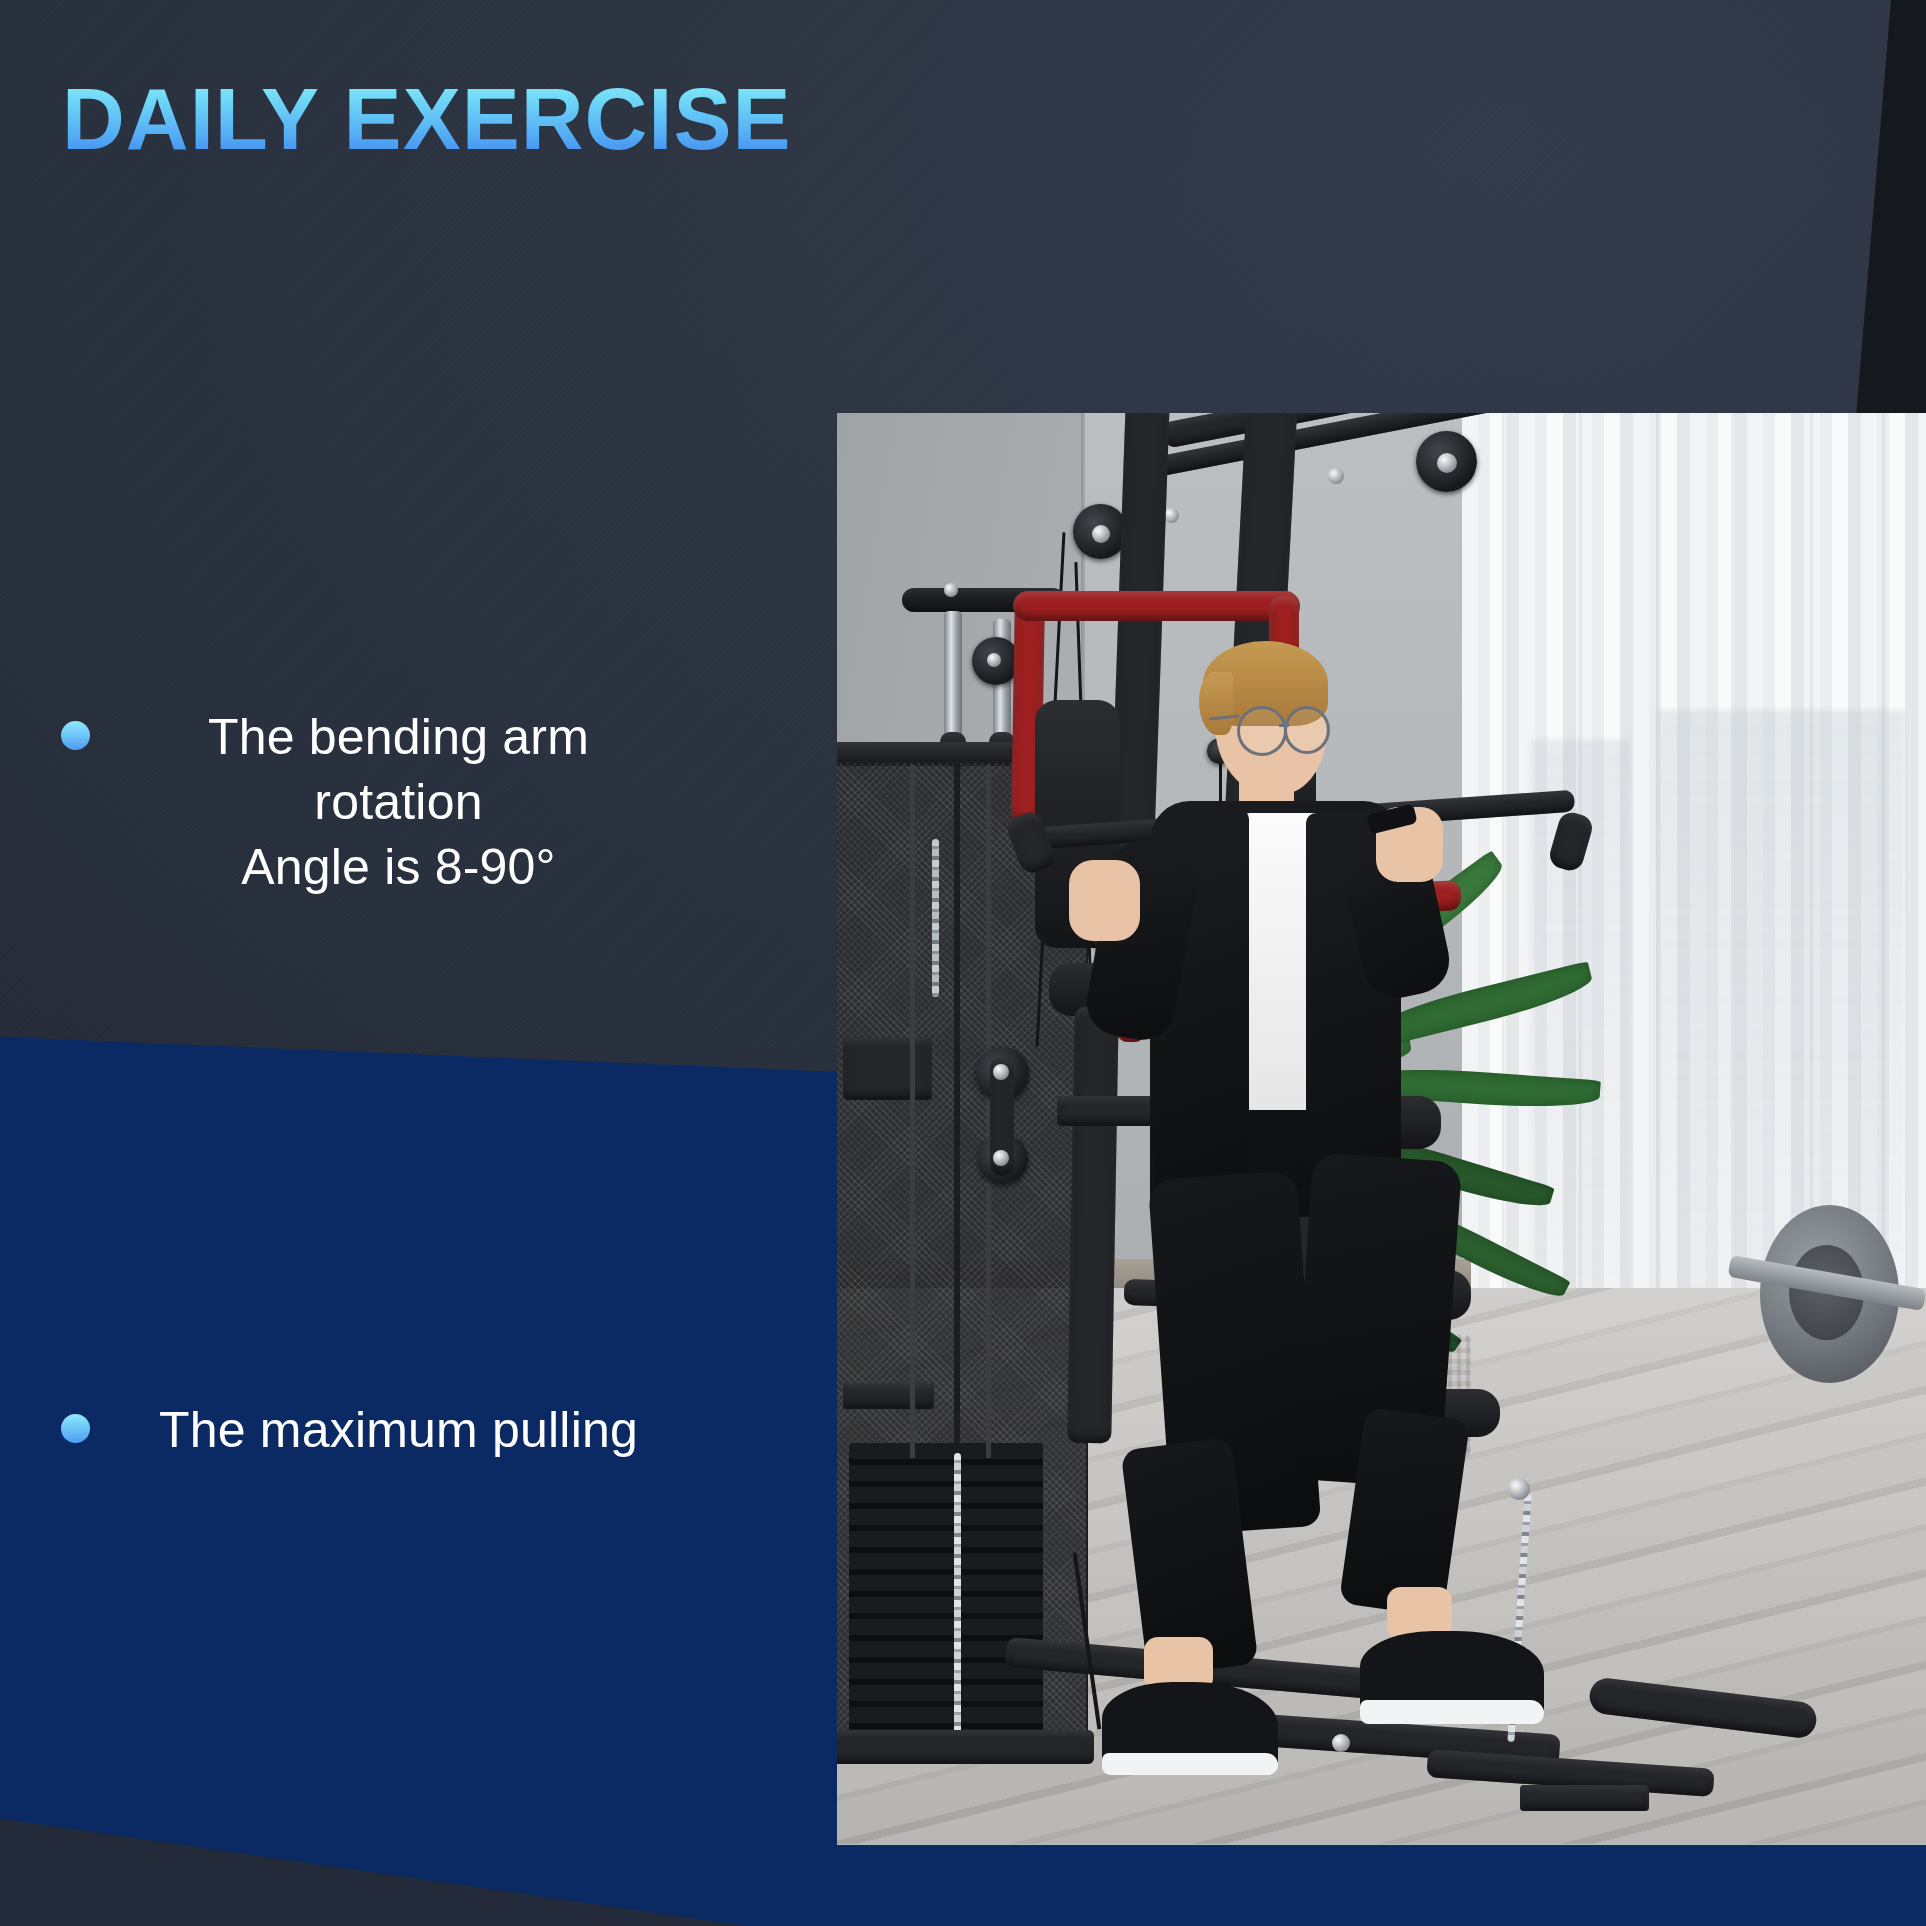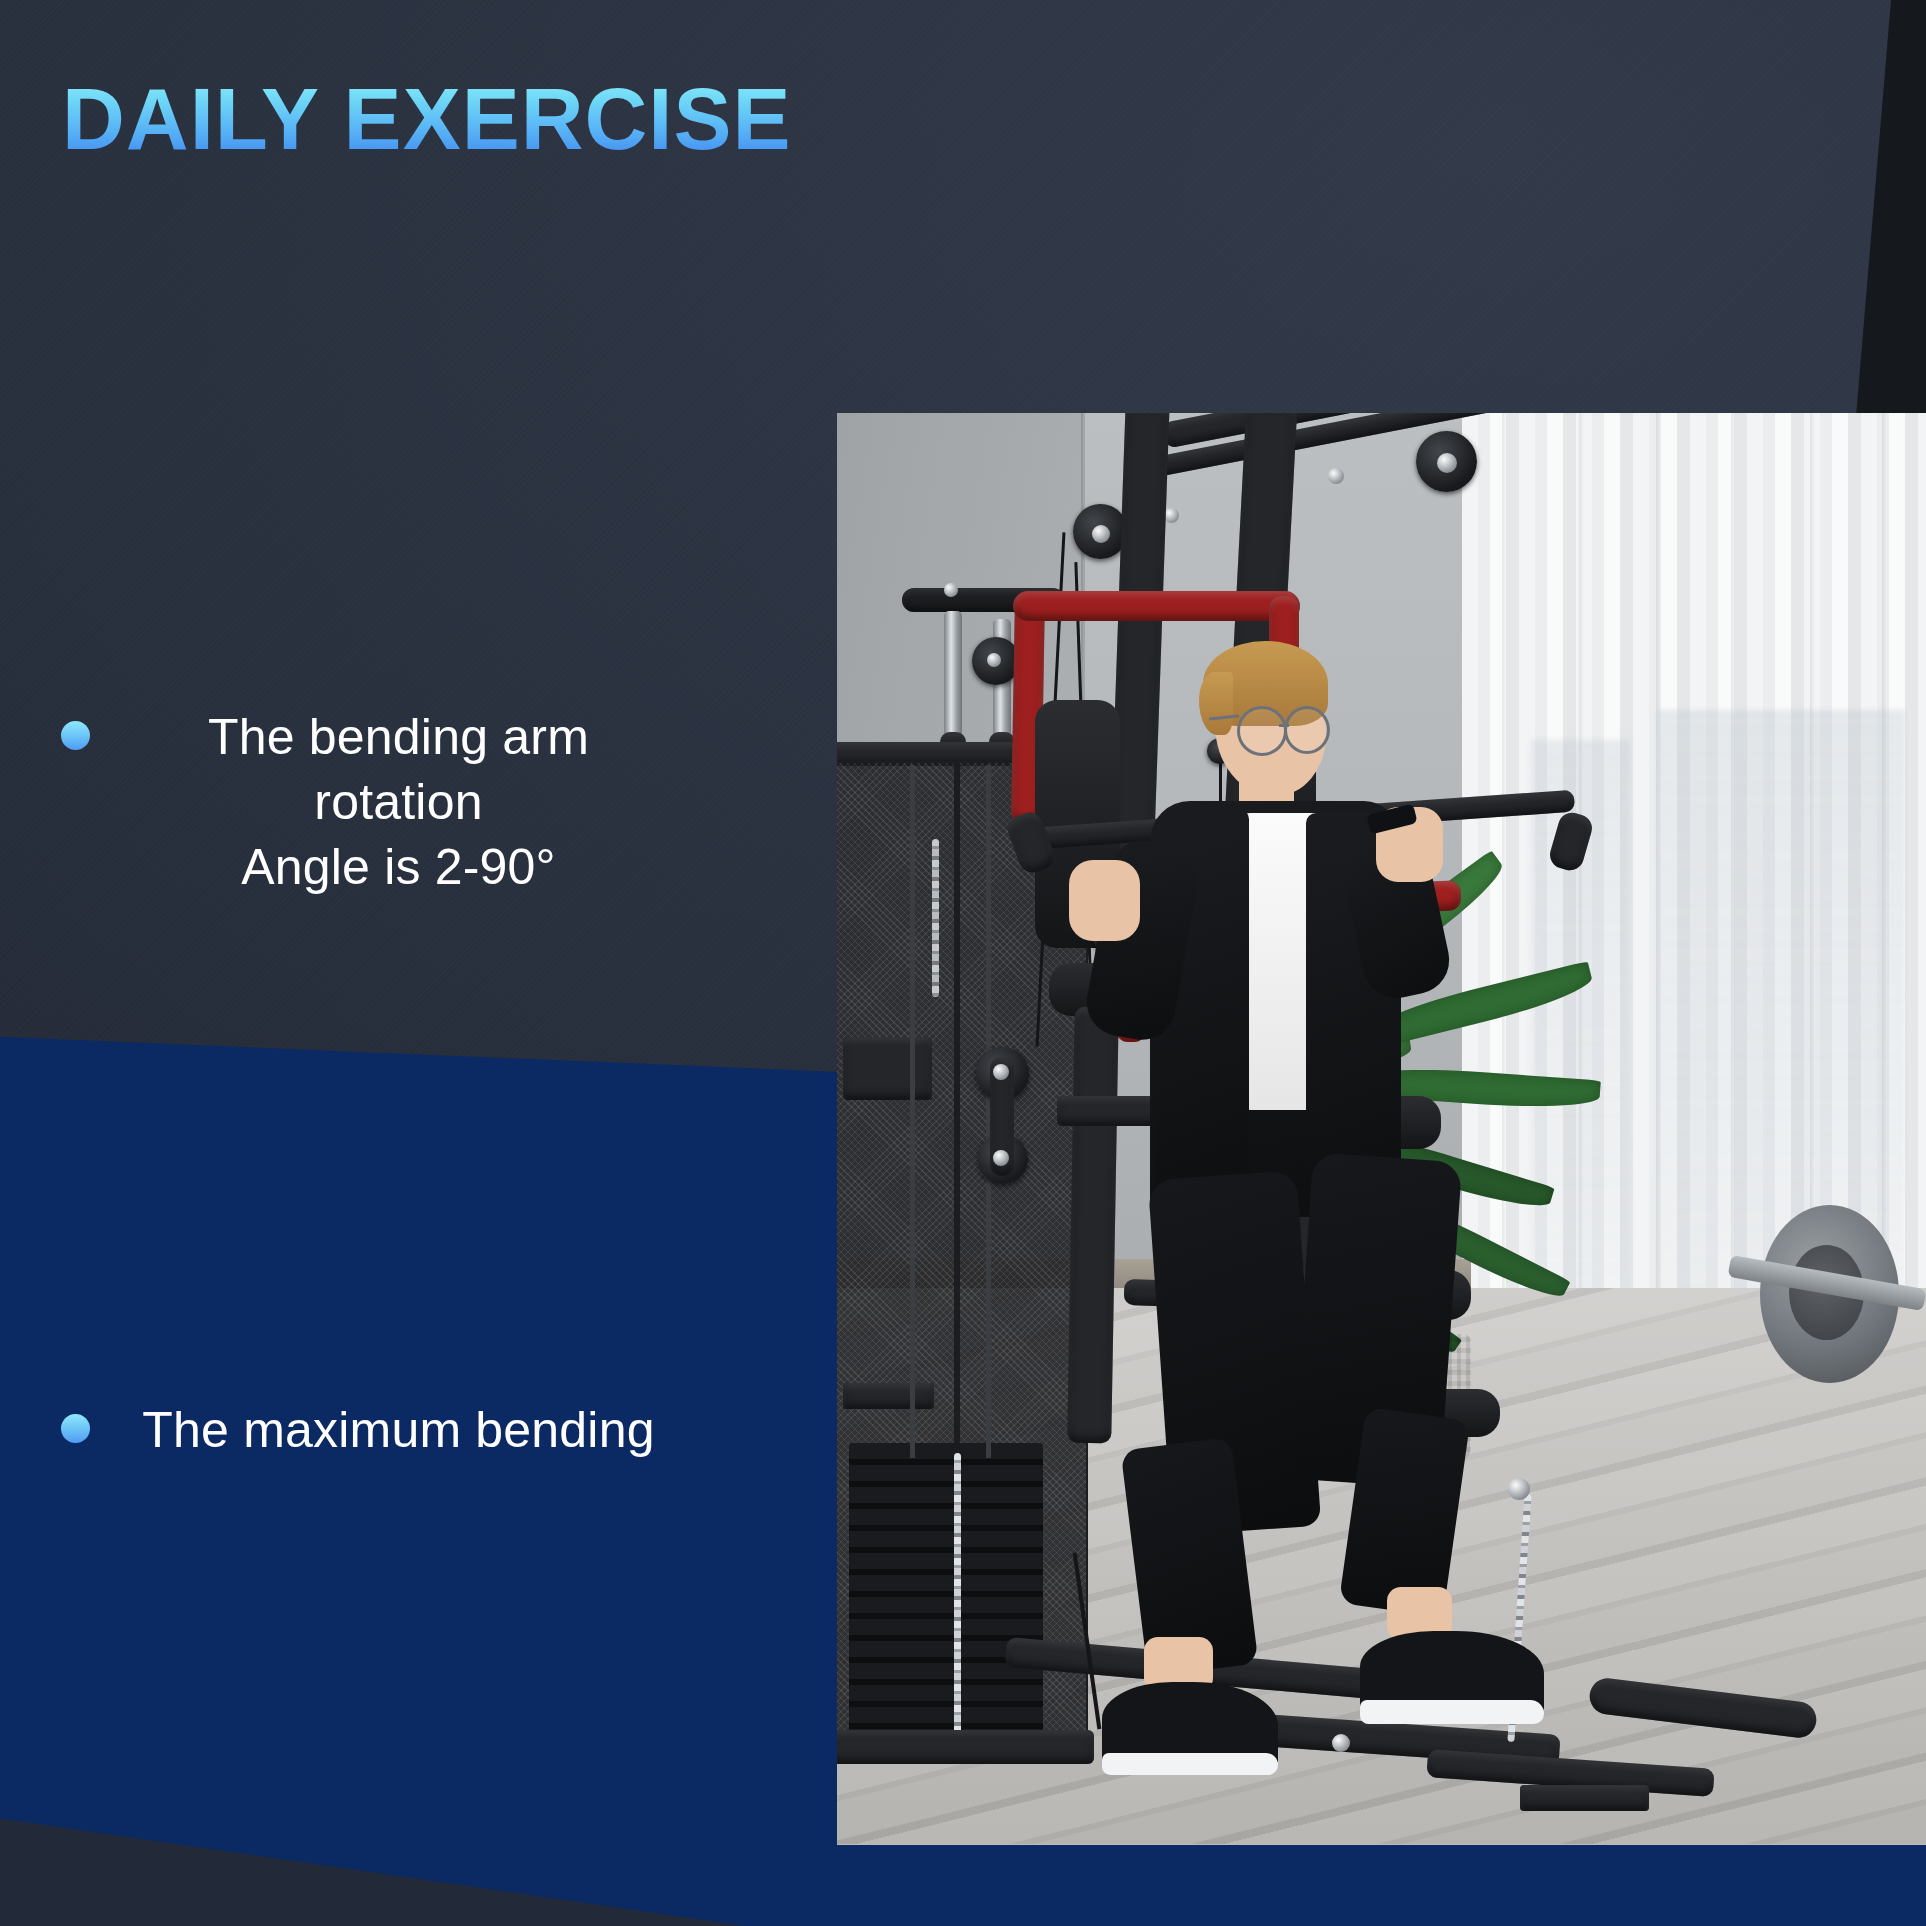--- a/index.html
+++ b/index.html
@@ -191,28 +191,28 @@
   <div class="wedge-dark"></div>
   <div class="navy-band"></div>
   <div class="corner-dark"></div>
 
   <div class="headline">DAILY EXERCISE</div>
 
   <div class="bullet-row" id="bullet1">
     <div class="bullet-dot"></div>
     <div class="bullet-text">
       <span>The bending arm rotation</span><br>
-      <span>Angle is 2-90°</span>
+      <span>Angle is 8-90°</span>
     </div>
   </div>
 
   <div class="bullet-row" id="bullet2">
     <div class="bullet-dot"></div>
     <div class="bullet-text">
-      <span>The maximum bending</span><br>
+      <span>The maximum pulling</span><br>
     </div>
   </div>
 
   <div class="photo">
 
     <div class="wall-left"></div>
     <div class="wall-main"></div>
     <div class="wall-right"></div>
     <div class="corner-edge"></div>
 

